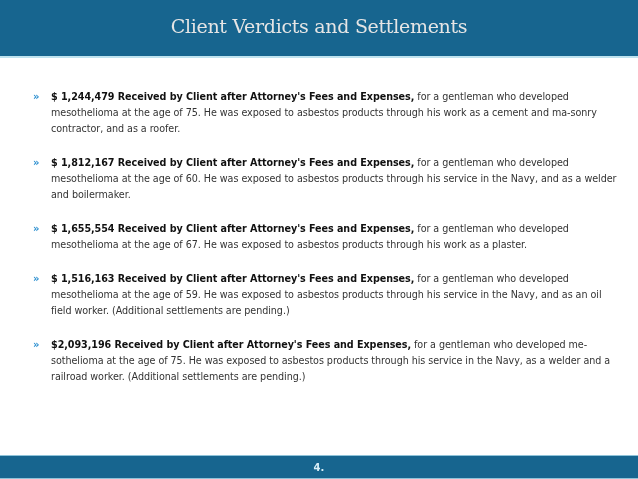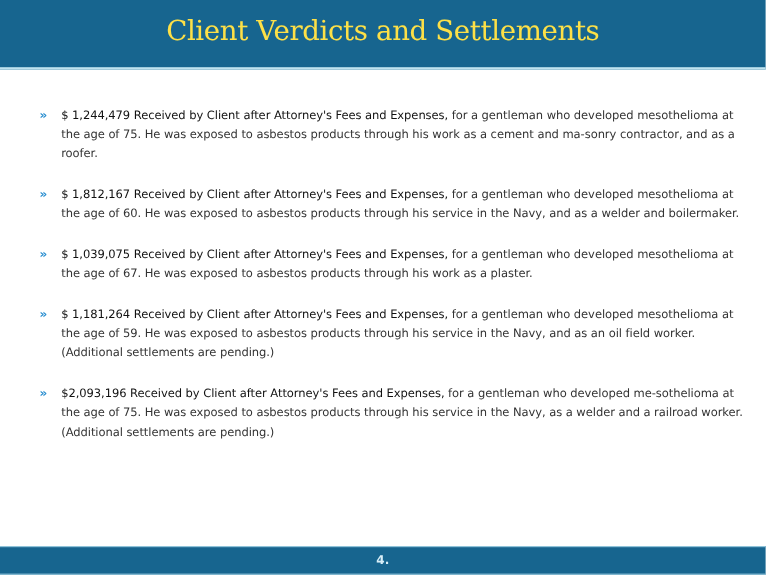--- a/index.html
+++ b/index.html
@@ -20,23 +20,23 @@
       width: 638px;
       height: 58px;
       background: #17658f;
       border-bottom: 2px solid #bfe3ef;
       box-sizing: border-box;
       display: flex;
       align-items: center;
       justify-content: center;
     }
     .title {
-      color: #fde047;
+      color: #e5e5e5;
       font-family: "DejaVu Serif", serif;
-      font-size: 23px;
+      font-size: 19px;
       letter-spacing: -0.3px;
       margin-top: -4px;
       text-align: center;
     }
     .content {
       position: absolute;
       left: 20px;
       top: 89px;
       width: 600px;
     }
@@ -52,21 +52,21 @@
     .bullet {
       position: absolute;
       left: 13px;
       top: 0;
       color: #2b8fd0;
       font-weight: bold;
       font-size: 10px;
       letter-spacing: -1px;
     }
     .amount {
-      font-weight: normal;
+      font-weight: bold;
       color: #111111;
     }
     .footer {
       position: absolute;
       left: 0;
       top: 455px;
       width: 638px;
       height: 24px;
       background: #17658f;
       border-top: 1px solid #8fc3d9;
@@ -93,25 +93,25 @@
   <div class="item">
     <span class="bullet">»</span>
     <span class="amount">$ 1,244,479 Received by Client after Attorney's Fees and Expenses,</span><span class="desc"> for a gentleman who developed mesothelioma at the age of 75. He was exposed to asbestos products through his work as a cement and ma-sonry contractor, and as a roofer.</span>
   </div>
   <div class="item">
     <span class="bullet">»</span>
     <span class="amount">$ 1,812,167 Received by Client after Attorney's Fees and Expenses,</span><span class="desc"> for a gentleman who developed mesothelioma at the age of 60. He was exposed to asbestos products through his service in the Navy, and as a welder and boilermaker.</span>
   </div>
   <div class="item">
     <span class="bullet">»</span>
-    <span class="amount">$ 1,039,075 Received by Client after Attorney's Fees and Expenses,</span><span class="desc"> for a gentleman who developed mesothelioma at the age of 67. He was exposed to asbestos products through his work as a plaster.</span>
+    <span class="amount">$ 1,655,554 Received by Client after Attorney's Fees and Expenses,</span><span class="desc"> for a gentleman who developed mesothelioma at the age of 67. He was exposed to asbestos products through his work as a plaster.</span>
   </div>
   <div class="item">
     <span class="bullet">»</span>
-    <span class="amount">$ 1,181,264 Received by Client after Attorney's Fees and Expenses,</span><span class="desc"> for a gentleman who developed mesothelioma at the age of 59. He was exposed to asbestos products through his service in the Navy, and as an oil field worker. (Additional settlements are pending.)</span>
+    <span class="amount">$ 1,516,163 Received by Client after Attorney's Fees and Expenses,</span><span class="desc"> for a gentleman who developed mesothelioma at the age of 59. He was exposed to asbestos products through his service in the Navy, and as an oil field worker. (Additional settlements are pending.)</span>
   </div>
   <div class="item">
     <span class="bullet">»</span>
     <span class="amount">$2,093,196 Received by Client after Attorney's Fees and Expenses,</span><span class="desc"> for a gentleman who developed me-sothelioma at the age of 75. He was exposed to asbestos products through his service in the Navy, as a welder and a railroad worker. (Additional settlements are pending.)</span>
   </div>
 </div>
 
 <div class="footer">
   <span class="page-number">4.</span>
 </div>

